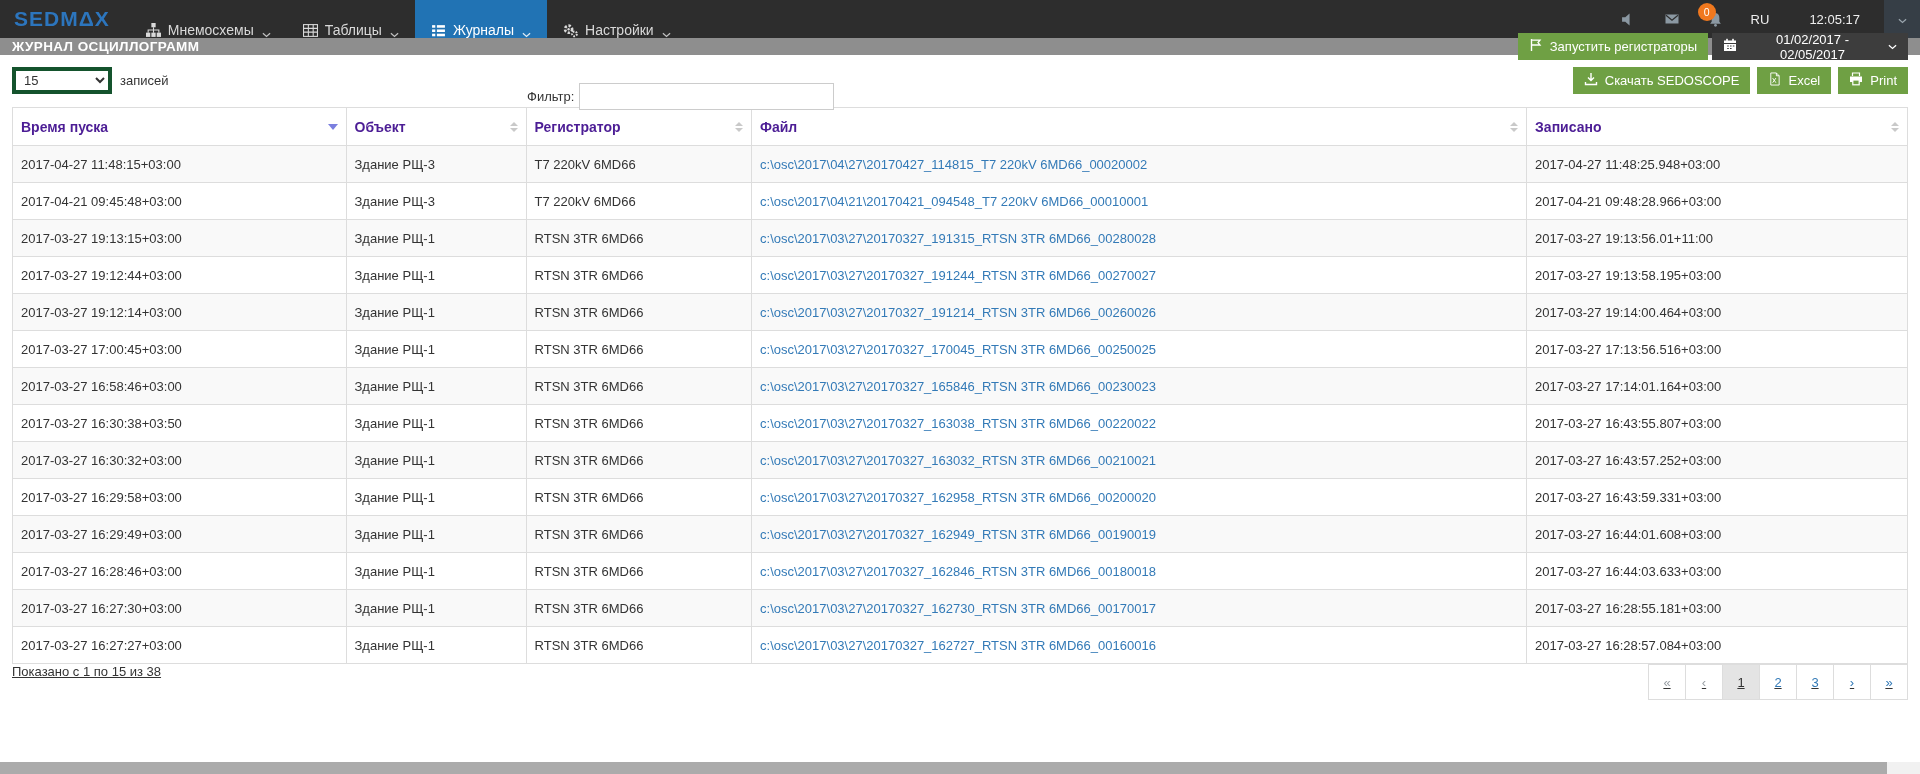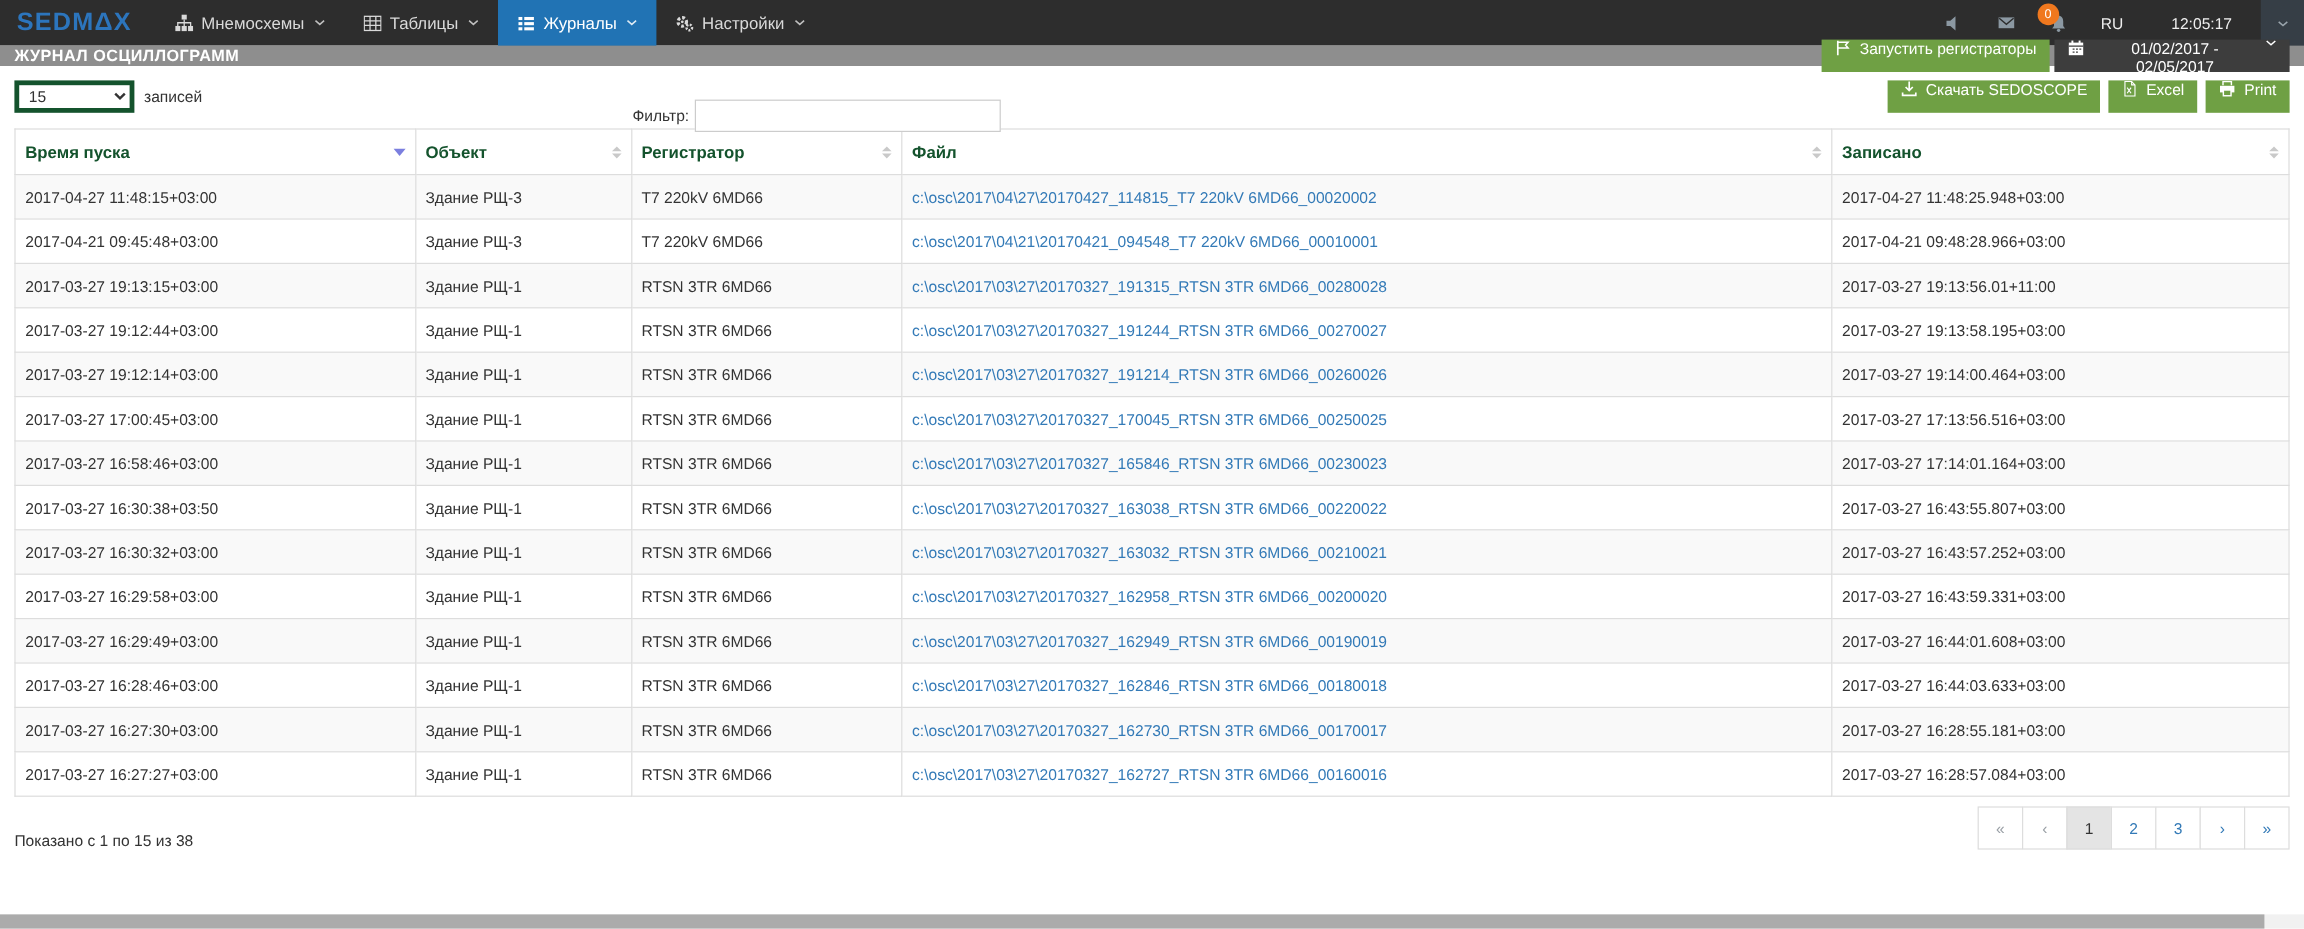--- a/index.html
+++ b/index.html
@@ -7,76 +7,76 @@
   body {
     width:1920px; height:774px; overflow:hidden; position:relative;
     font-family:"Liberation Sans", sans-serif; background:#fff; color:#333;
   }
 
   
   .topbar { height:38px; background:#2d2d2d; display:flex; align-items:stretch; }
   .logo { display:flex; align-items:center; padding:0 20px 0 14px;
           font-size:21px; font-weight:bold; color:#2c75bd; letter-spacing:1px; }
   .main-nav { display:flex; align-items:stretch; }
-  .nav-item { display:flex; align-items:center; gap:7px; padding:0 16px;
+  .nav-item { display:flex; align-items:flex-end; gap:7px; padding:0 16px;
               font-size:14px; color:#d9d9d9; cursor:pointer; white-space:nowrap; }
   .nav-item.active { background:#2173b4; color:#fff; }
   .nav-icon { display:flex; align-items:center; }
   .nav-item .chev { display:flex; align-items:center; opacity:.85; margin-left:1px; }
   .topbar-right { margin-left:auto; display:flex; align-items:center; }
   .status-icon { color:#8b98a2; display:flex; align-items:center; margin-right:28px; }
   .bell-wrap { position:relative; }
   .badge { position:absolute; top:-9px; left:-10px; min-width:18px; height:18px;
            background:#f0781e; color:#fff; border-radius:50%; font-size:10.5px;
            display:flex; align-items:center; justify-content:center; padding:0 3px; }
   .lang { font-size:13px; color:#eee; margin-right:40px; }
   .clock { font-size:13px; color:#eee; margin-right:24px; }
   .caret-panel { width:36px; align-self:stretch; background:#363e46; color:#9aa5ad;
                  display:flex; align-items:center; justify-content:center; cursor:pointer; }
 
   
   .graybar { height:17px; background:#8e8e8e; display:flex; align-items:center; padding:0 12px; }
   .page-title { color:#fff; font-weight:bold; font-size:13.5px; letter-spacing:.4px; }
   .graybar-right { margin-left:auto; display:flex; gap:4px; }
   .btn { border:none; cursor:pointer; font-family:inherit; display:inline-flex;
-         gap:7px; font-size:13px; }
+         align-items:center; gap:7px; font-size:13px; }
   .btn-green { background:#6fa044; color:#fff; height:27px; padding:0 11px; }
   .btn-date { background:#3d3d3d; color:#fff; height:27px; padding:0 11px; width:196px; }
   .btn-date .chev { margin-left:auto; display:flex; }
 
   
   .toolbar { position:relative; height:52px; }
   .left-group { position:absolute; left:12px; top:12px; display:flex; align-items:center; }
   .page-size-select { width:100px; height:27px; border:4px solid #14532d; background:#fff;
                       font-size:13px; color:#333; font-family:inherit; padding:0 4px; border-radius:0; }
   .records-label { font-size:13px; margin-left:8px; }
   .filter-group { position:absolute; left:527px; top:28px; display:flex; align-items:center; }
   .filter-label { font-size:13px; margin-right:5px; }
   .filter-input { width:255px; height:27px; border:1px solid #ccc; padding:0 8px;
                   font-size:13px; font-family:inherit; }
   .toolbar-buttons { position:absolute; right:12px; top:12px; display:flex; gap:7px; }
 
   
   .journal-table { width:1896px; margin:0 12px; border-collapse:collapse; table-layout:fixed; }
   .journal-table th, .journal-table td { border:1px solid #ddd; padding:0 8px; text-align:left; }
-  .journal-table th { height:38px; font-size:14px; font-weight:bold; color:#14532d; background:#fff; cursor:pointer; }
+  .journal-table th { height:38px; font-size:14px; font-weight:bold; color:#4c1d95; background:#fff; cursor:pointer; }
   .journal-table td { height:37px; font-size:13px; color:#333; white-space:nowrap;
                       overflow:hidden; text-overflow:ellipsis; }
   .journal-table tbody tr:nth-child(odd) td { background:#f9f9f9; }
   .th-inner { display:flex; align-items:center; justify-content:space-between; }
   .file-link { color:#337ab7; text-decoration:none; }
   .sort-desc { width:0; height:0; border-left:5px solid transparent;
                border-right:5px solid transparent; border-top:6px solid #7b7fdf; }
   .sort-both i { display:block; width:0; height:0; border-left:4px solid transparent;
                  border-right:4px solid transparent; }
   .sort-both .up { border-bottom:4.5px solid #c9c9c9; margin-bottom:2px; }
   .sort-both .dn { border-top:4.5px solid #c9c9c9; }
 
   
-  .footer { height:44px; display:flex; align-items:flex-end; justify-content:space-between; padding:0 12px; }
+  .footer { height:44px; display:flex; align-items:flex-start; justify-content:space-between; padding:0 12px;text-decoration:underline; }
   .summary { font-size:13px; color:#333; }
   .pagination { display:flex; }
   .pag-btn { min-width:38px; height:36px; display:flex; align-items:center; justify-content:center;
              border:1px solid #ddd; margin-left:-1px; background:#fff; font-size:13px;
              font-family:inherit; cursor:pointer; }
   .pag-btn:first-child { margin-left:0; }
   .pag-disabled { color:#9aa0a6; }
   .pag-active { background:#e4e4e4; color:#333; }
   .pag-link { color:#337ab7; }
 

